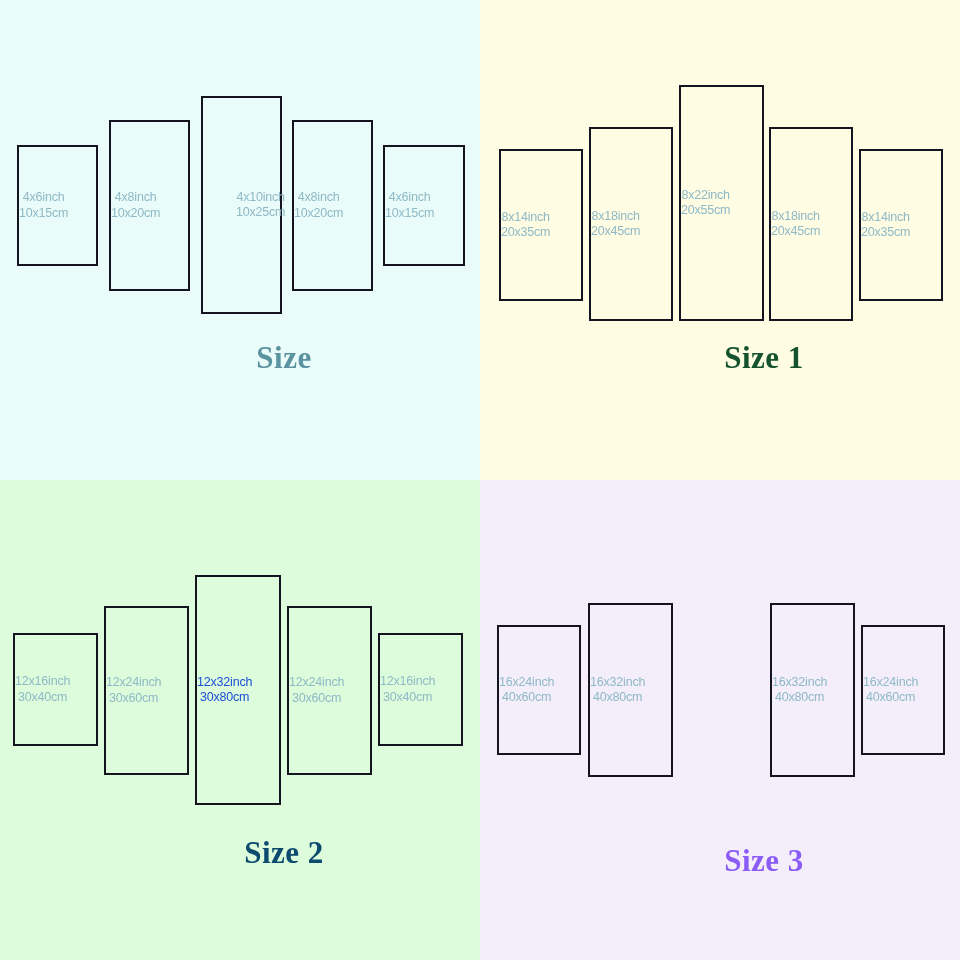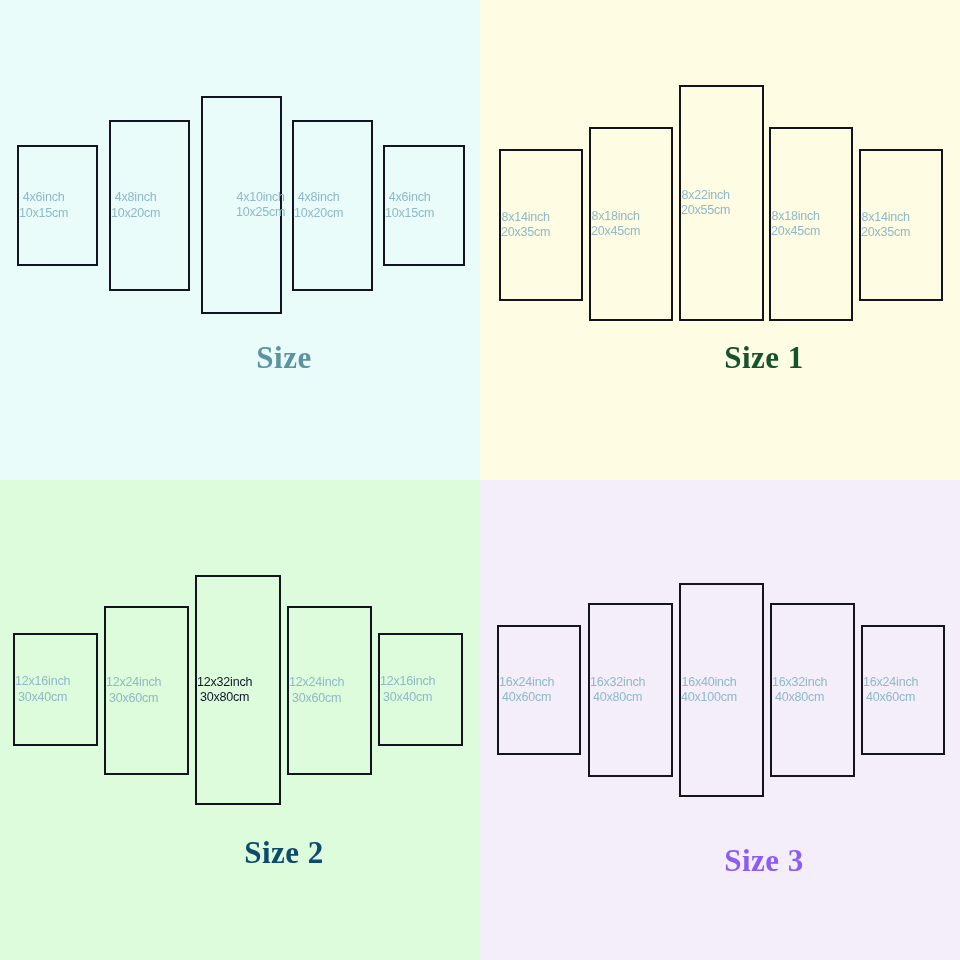--- a/index.html
+++ b/index.html
@@ -121,42 +121,39 @@
     </div>
     <div class="quadrant" style="background: rgb(221, 252, 219);">
       <div class="panel-stage">
         <div class="panel" style="left: 13px; top: 153px; width: 85px; height: 113px; border-color: rgb(20, 20, 33);">
           <div class="panel-label" style="color: rgb(143, 185, 198);"><span>12x16inch</span><span class="line2">30x40cm</span></div>
         </div>
         <div class="panel" style="left: 104px; top: 126px; width: 85px; height: 169px; border-color: rgb(20, 20, 33);">
           <div class="panel-label" style="color: rgb(143, 185, 198);"><span>12x24inch</span><span class="line2">30x60cm</span></div>
         </div>
         <div class="panel" style="left: 195px; top: 95px; width: 86px; height: 230px; border-color: rgb(20, 20, 33);">
-          <div class="panel-label" style="color: #0f172a;"><span>12x32inch</span><span class="line2">30x80cm</span></div>
+          <div class="panel-label" style="color: #1d4ed8;"><span>12x32inch</span><span class="line2">30x80cm</span></div>
         </div>
         <div class="panel" style="left: 287px; top: 126px; width: 85px; height: 169px; border-color: rgb(20, 20, 33);">
           <div class="panel-label" style="color: rgb(143, 185, 198);"><span>12x24inch</span><span class="line2">30x60cm</span></div>
         </div>
         <div class="panel" style="left: 378px; top: 153px; width: 85px; height: 113px; border-color: rgb(20, 20, 33);">
           <div class="panel-label" style="color: rgb(143, 185, 198);"><span>12x16inch</span><span class="line2">30x40cm</span></div>
         </div>
       </div>
       <div class="quadrant-title" style="top: 355px; color: #0c4a6e;">Size 2</div>
     </div>
     <div class="quadrant" style="background: rgb(244, 238, 251); padding-left: 16px;">
       <div class="panel-stage">
         <div class="panel" style="left: 17px; top: 145px; width: 84px; height: 130px; border-color: rgb(20, 20, 33);">
           <div class="panel-label" style="color: rgb(143, 185, 198);"><span>16x24inch</span><span class="line2">40x60cm</span></div>
         </div>
         <div class="panel" style="left: 108px; top: 123px; width: 85px; height: 174px; border-color: rgb(20, 20, 33);">
           <div class="panel-label" style="color: rgb(143, 185, 198);"><span>16x32inch</span><span class="line2">40x80cm</span></div>
         </div>
-        <div class="panel" style="left: 199px; top: 103px; width: 85px; height: 214px; border-color: rgb(20, 20, 33);">
-          <div class="panel-label" style="color: rgb(143, 185, 198);"><span>16x40inch</span><span class="line2">40x100cm</span></div>
-        </div>
         <div class="panel" style="left: 290px; top: 123px; width: 85px; height: 174px; border-color: rgb(20, 20, 33);">
           <div class="panel-label" style="color: rgb(143, 185, 198);"><span>16x32inch</span><span class="line2">40x80cm</span></div>
         </div>
         <div class="panel" style="left: 381px; top: 145px; width: 84px; height: 130px; border-color: rgb(20, 20, 33);">
           <div class="panel-label" style="color: rgb(143, 185, 198);"><span>16x24inch</span><span class="line2">40x60cm</span></div>
         </div>
       </div>
       <div class="quadrant-title" style="top: 363px; color: #8b5cf6;">Size 3</div>
     </div>
   </div>

